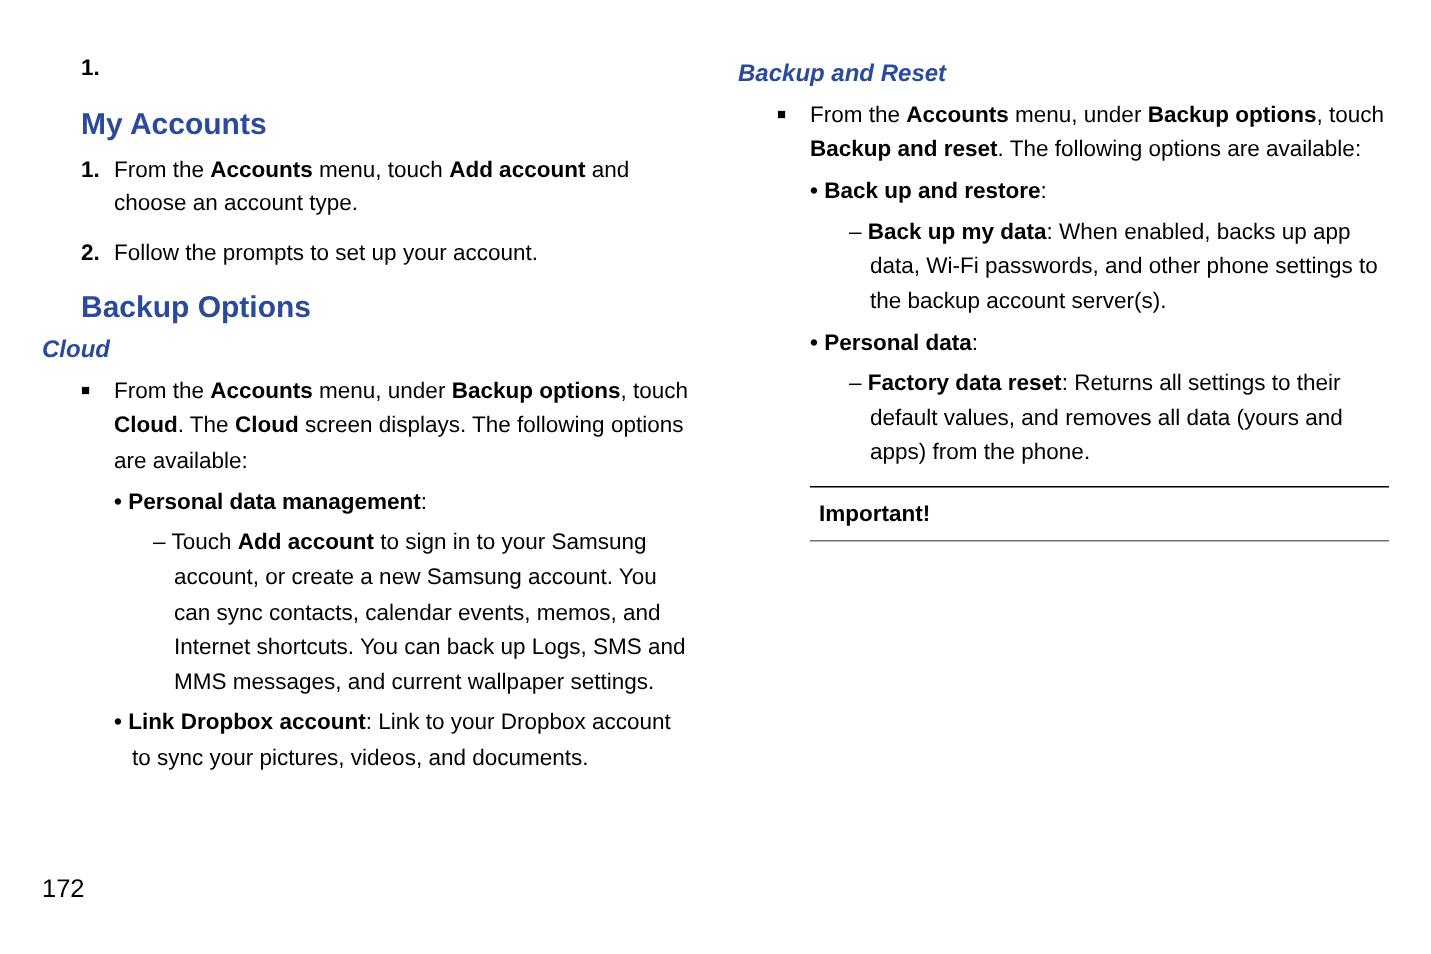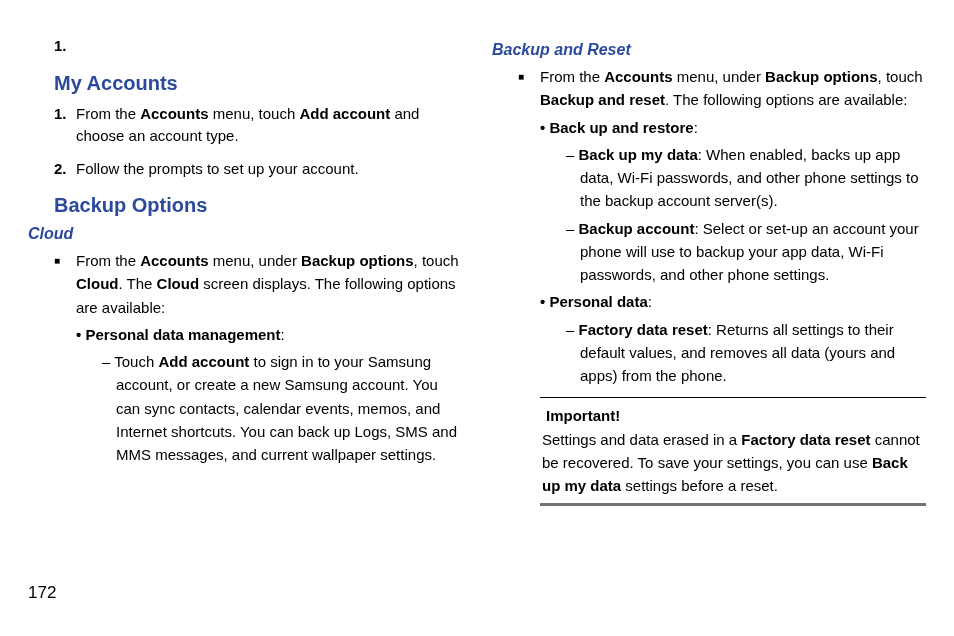--- a/index.html
+++ b/index.html
@@ -117,26 +117,25 @@
       font-size: 7px;
       color: #fff;
       text-align: center;
       line-height: 18px;
       letter-spacing: 0.3px;
       position: relative;
       top: -1px;
     }
     .important-box {
       border-top: 1px solid #000;
-      border-bottom: 3px solid #737373;
+      border-bottom: 1px solid #737373;
       margin-top: 10px;
       padding: 6px 2px;
       display: flex;
       line-height: 1.55;
-      flex-direction: column;
     }
     .important-box .label {
       font-weight: bold;
       white-space: nowrap;
       padding-right: 8px;
       padding-left: 4px;
     }
     .page-num {
       position: absolute;
       bottom: 33px;
@@ -178,50 +177,49 @@
       <li>
         <span class="sq">■</span>
         <div>
           <span>From the </span><b>Accounts</b><span> menu, under </span><b>Backup options</b><span>, touch </span><b>Cloud</b><span>. The </span><b>Cloud</b><span> screen displays. The following options are available:</span>
           <ul class="bullet-list">
             <li><b>Personal data management</b><span>:</span>
               <ul class="dash-list no-indent">
                 <li><span>Touch </span><b>Add account</b><span> to sign in to your Samsung account, or create a new Samsung account. You can sync contacts, calendar events, memos, and Internet shortcuts. You can back up Logs, SMS and MMS messages, and current wallpaper settings.</span></li>
               </ul>
             </li>
+            <li><b>Link Dropbox account</b><span>: Link to your Dropbox account to sync your pictures, videos, and documents.</span></li>
           </ul>
         </div>
       </li>
     </ul>
 
   </div>
 
   <div class="col">
     <h3>Backup and Reset</h3>
     <ul class="sq-list">
       <li>
         <span class="sq">■</span>
         <div>
           <span>From the </span><b>Accounts</b><span> menu, under </span><b>Backup options</b><span>, touch </span><b>Backup and reset</b><span>. The following options are available:</span>
           <ul class="bullet-list">
             <li><b>Back up and restore</b><span>:</span>
               <ul class="dash-list no-indent">
                 <li><b>Back up my data</b><span>: When enabled, backs up app data, Wi-Fi passwords, and other phone settings to the backup account server(s).</span></li>
-                <li><b>Backup account</b><span>: Select or set-up an account your phone will use to backup your app data, Wi-Fi passwords, and other phone settings.</span></li>
               </ul>
             </li>
             <li><b>Personal data</b><span>:</span>
               <ul class="dash-list no-indent">
                 <li><b>Factory data reset</b><span>: Returns all settings to their default values, and removes all data (yours and apps) from the phone.</span></li>
               </ul>
             </li>
           </ul>
           <div class="important-box">
             <div class="label">Important!</div>
-            <div><span>Settings and data erased in a </span><b>Factory data reset</b><span> cannot be recovered. To save your settings, you can use </span><b>Back up my data</b><span> settings before a reset.</span></div>
           </div>
         </div>
       </li>
     </ul>
   </div>
 </div>
 
 <div class="page-num">172</div>
 
 </body></html>

